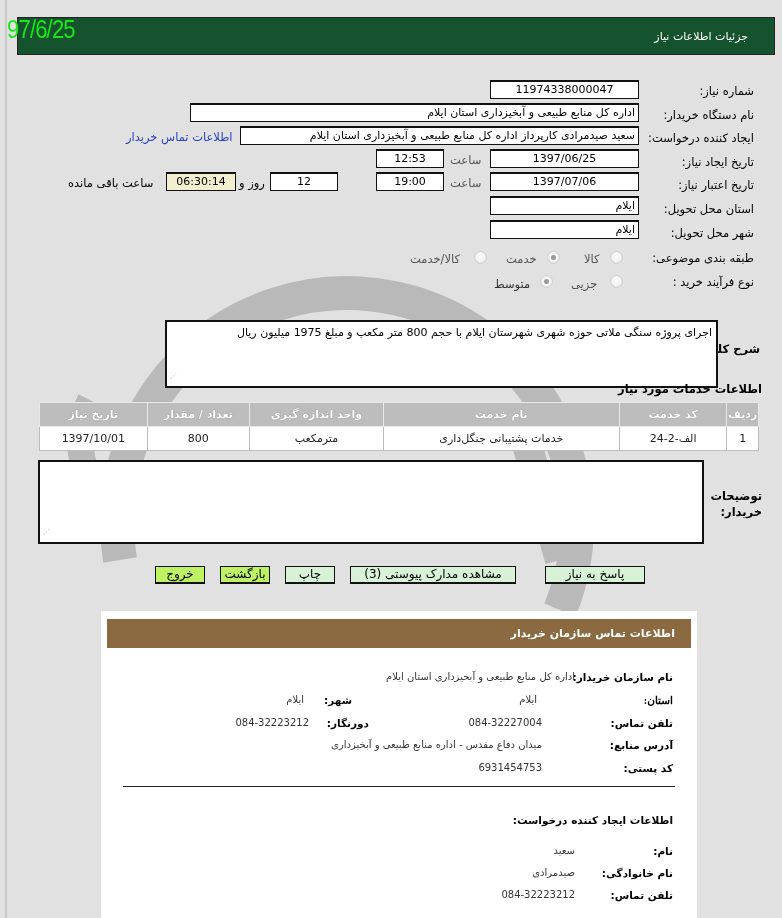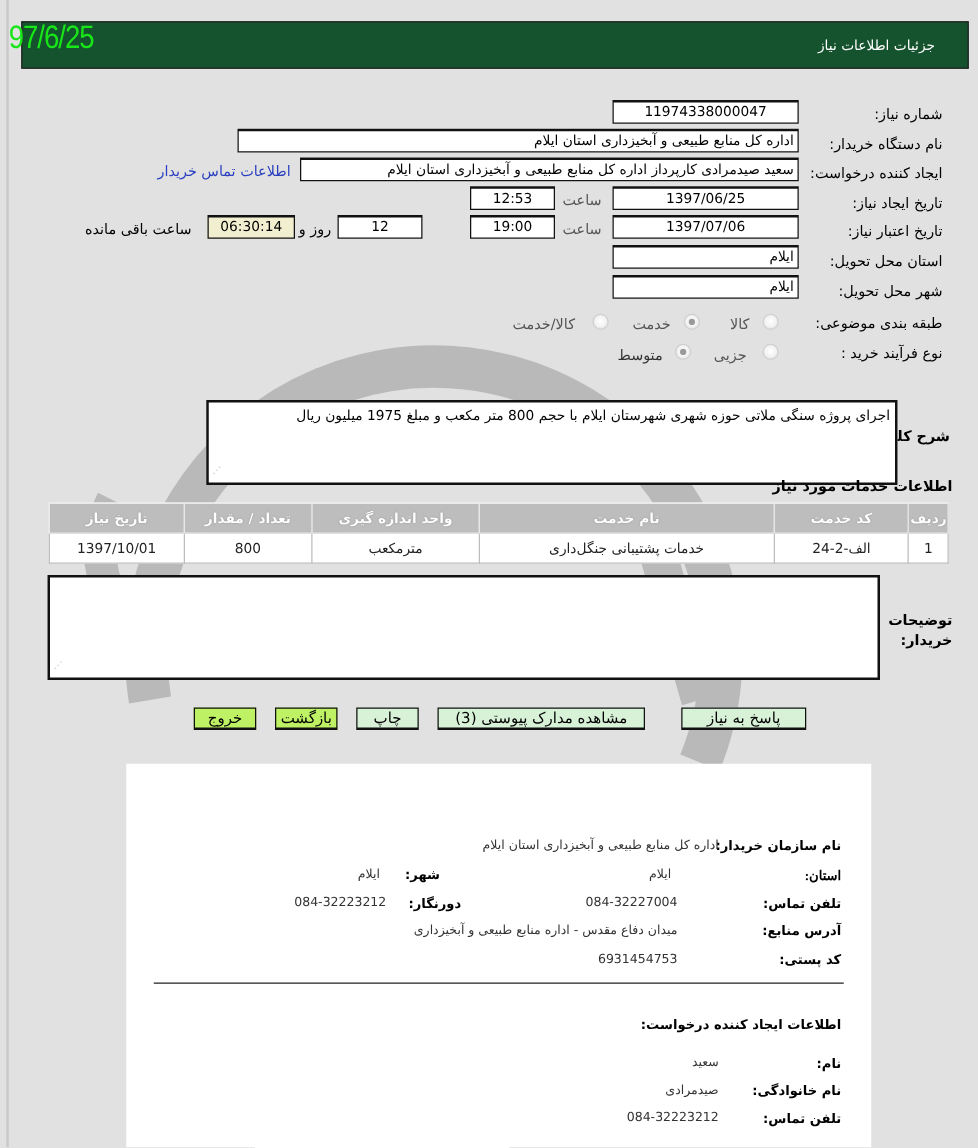--- a/index.html
+++ b/index.html
@@ -182,20 +182,23 @@
 
 <div class="btn green" style="left:545px;top:566px;width:100px;">پاسخ به نیاز</div>
 <div class="btn green" style="left:350px;top:566px;width:166px;">مشاهده مدارک پیوستی (3)</div>
 <div class="btn green" style="left:285px;top:566px;width:50px;">چاپ</div>
 <div class="btn pink" style="left:220px;top:566px;width:50px;">بازگشت</div>
 <div class="btn pink" style="left:155px;top:566px;width:50px;">خروج</div>
 
 <div class="right-gray"></div>
 
 <div class="contact-card">
+  <div class="contact-head">
+    <span>اطلاعات تماس سازمان خریدار</span>
+  </div>
 
   <span class="c-label" style="right:24px;top:60px;">نام سازمان خریدار:</span>
   <span class="c-val" style="right:122px;top:60px;">اداره کل منابع طبیعی و آبخیزداری استان ایلام</span>
 
   <span class="c-label" style="right:24px;top:83px;font-family:Liberation Serif, serif;">استان:</span>
   <span class="c-val" style="right:160px;top:83px;">ایلام</span>
   <span class="c-label" style="right:345px;top:83px;">شهر:</span>
   <span class="c-val" style="right:393px;top:83px;">ایلام</span>
 
   <span class="c-label" style="right:24px;top:106px;">تلفن تماس:</span>

